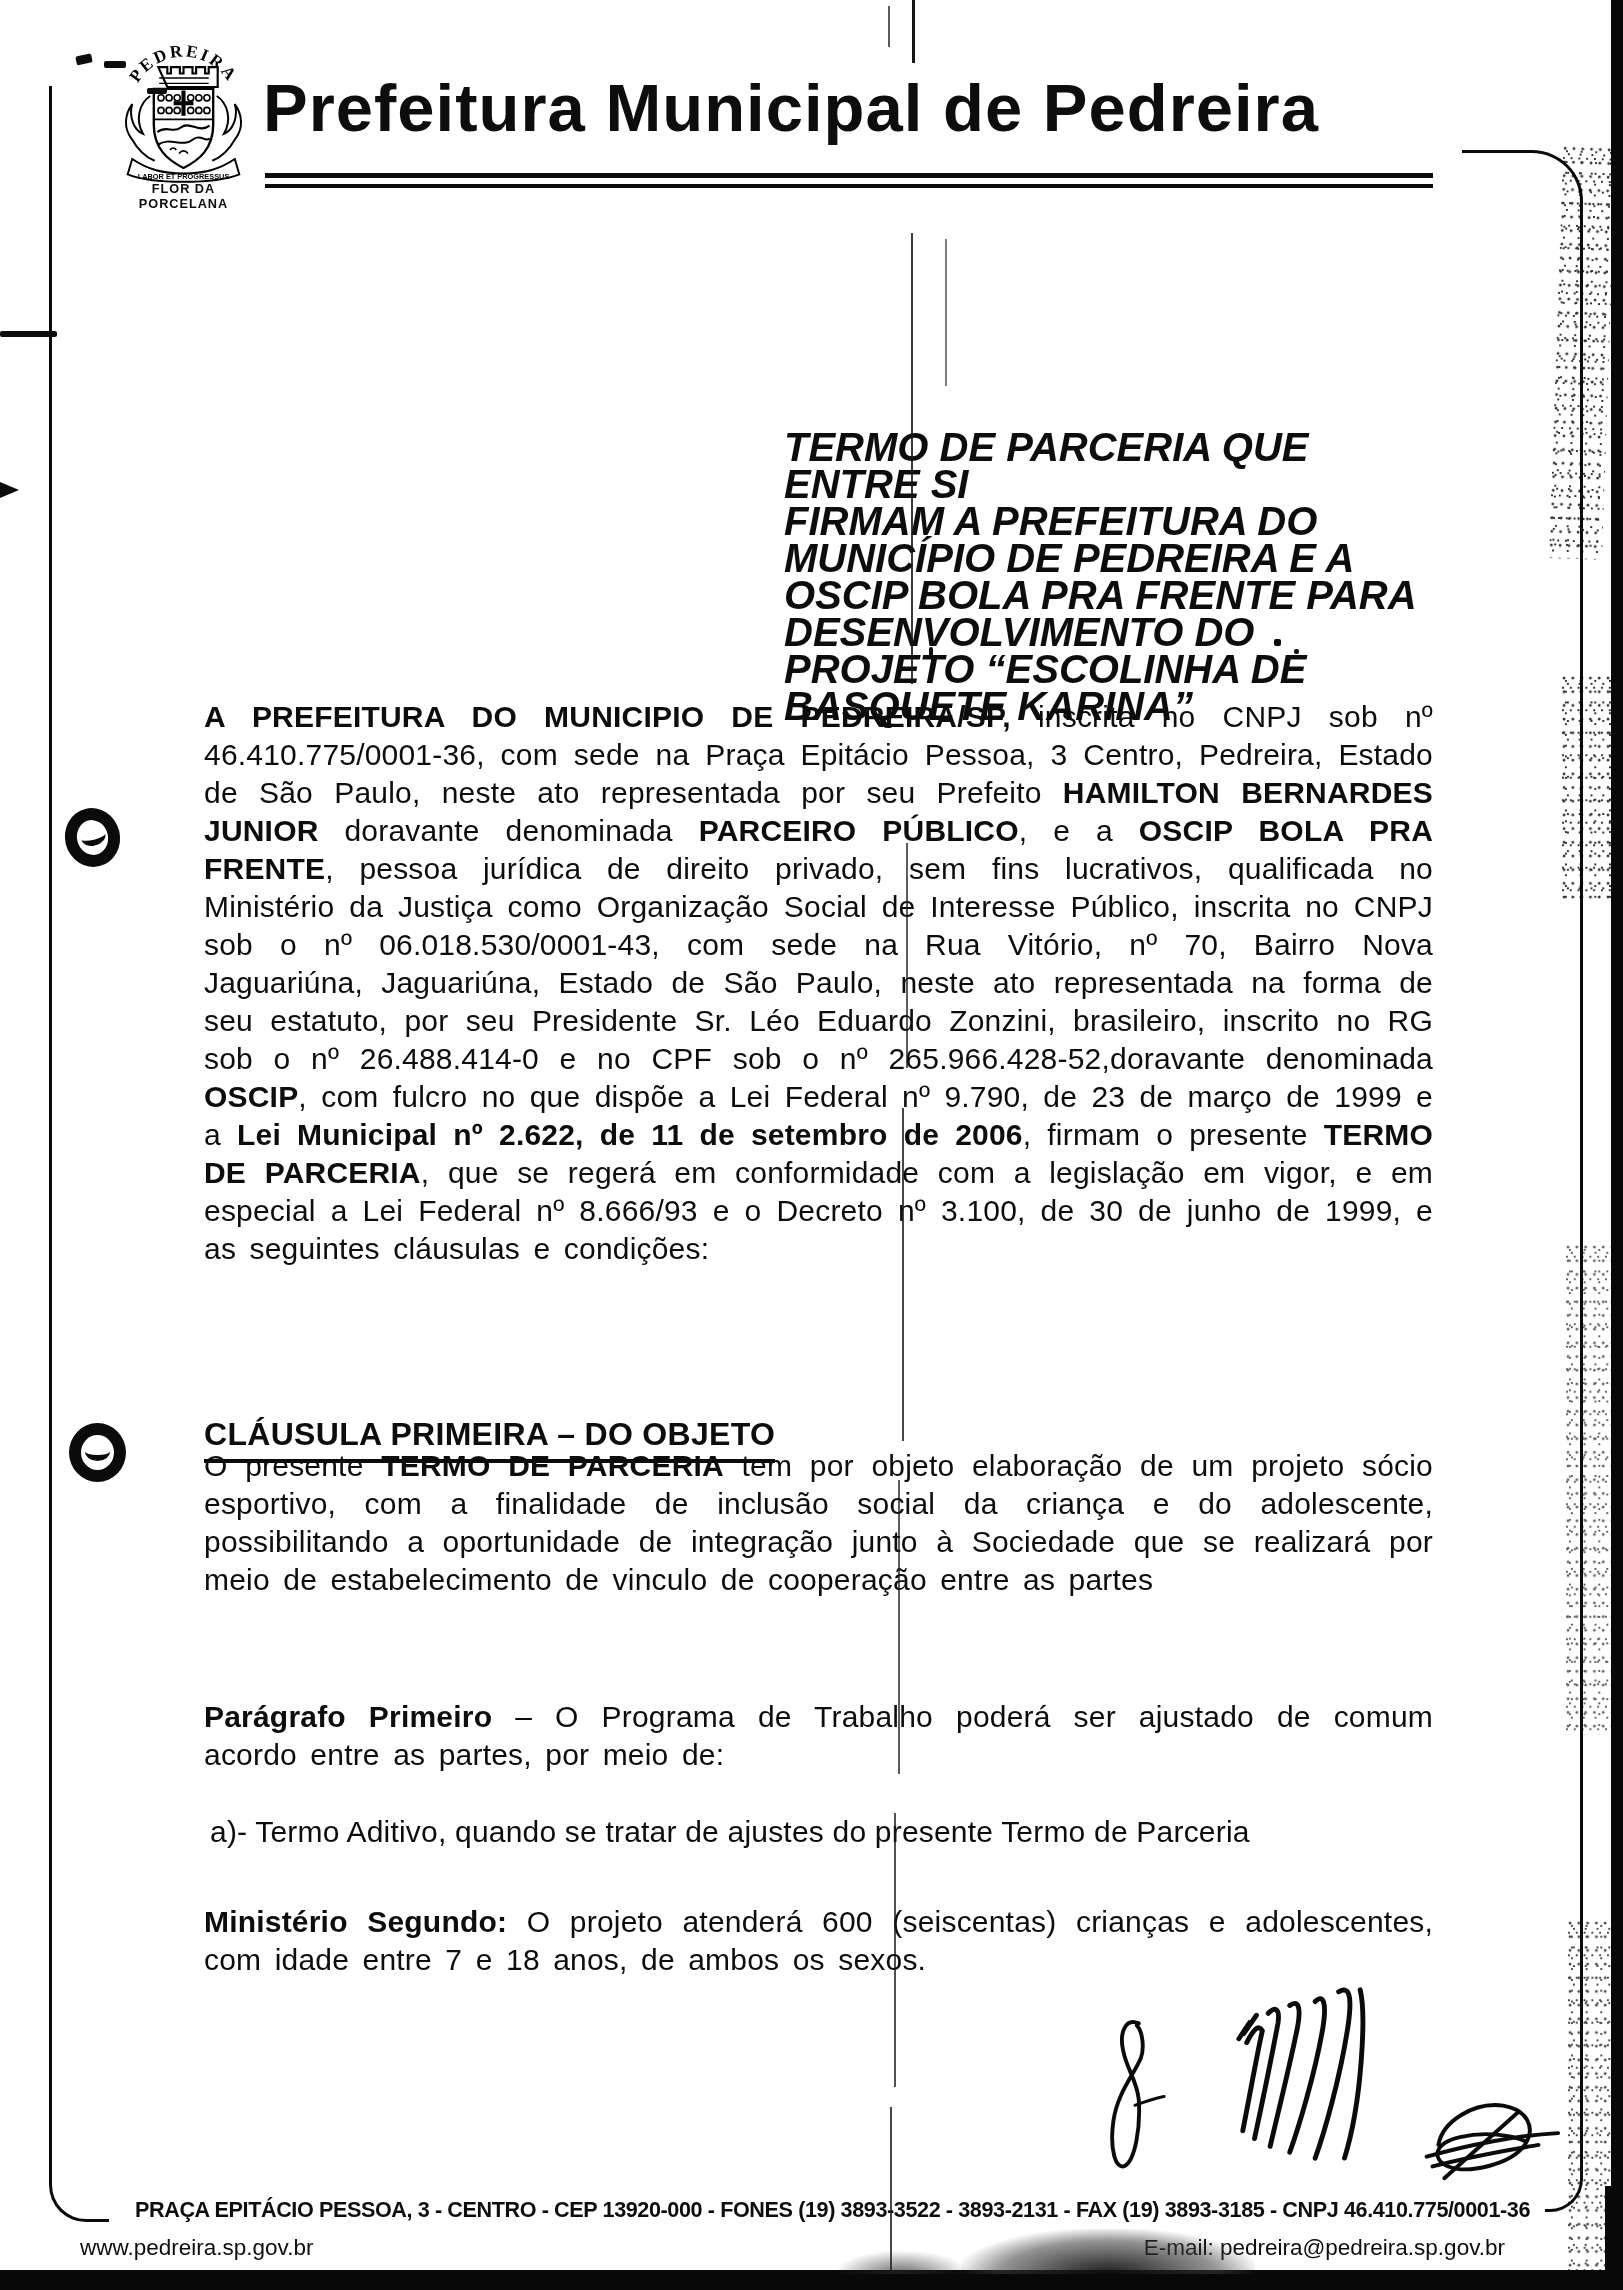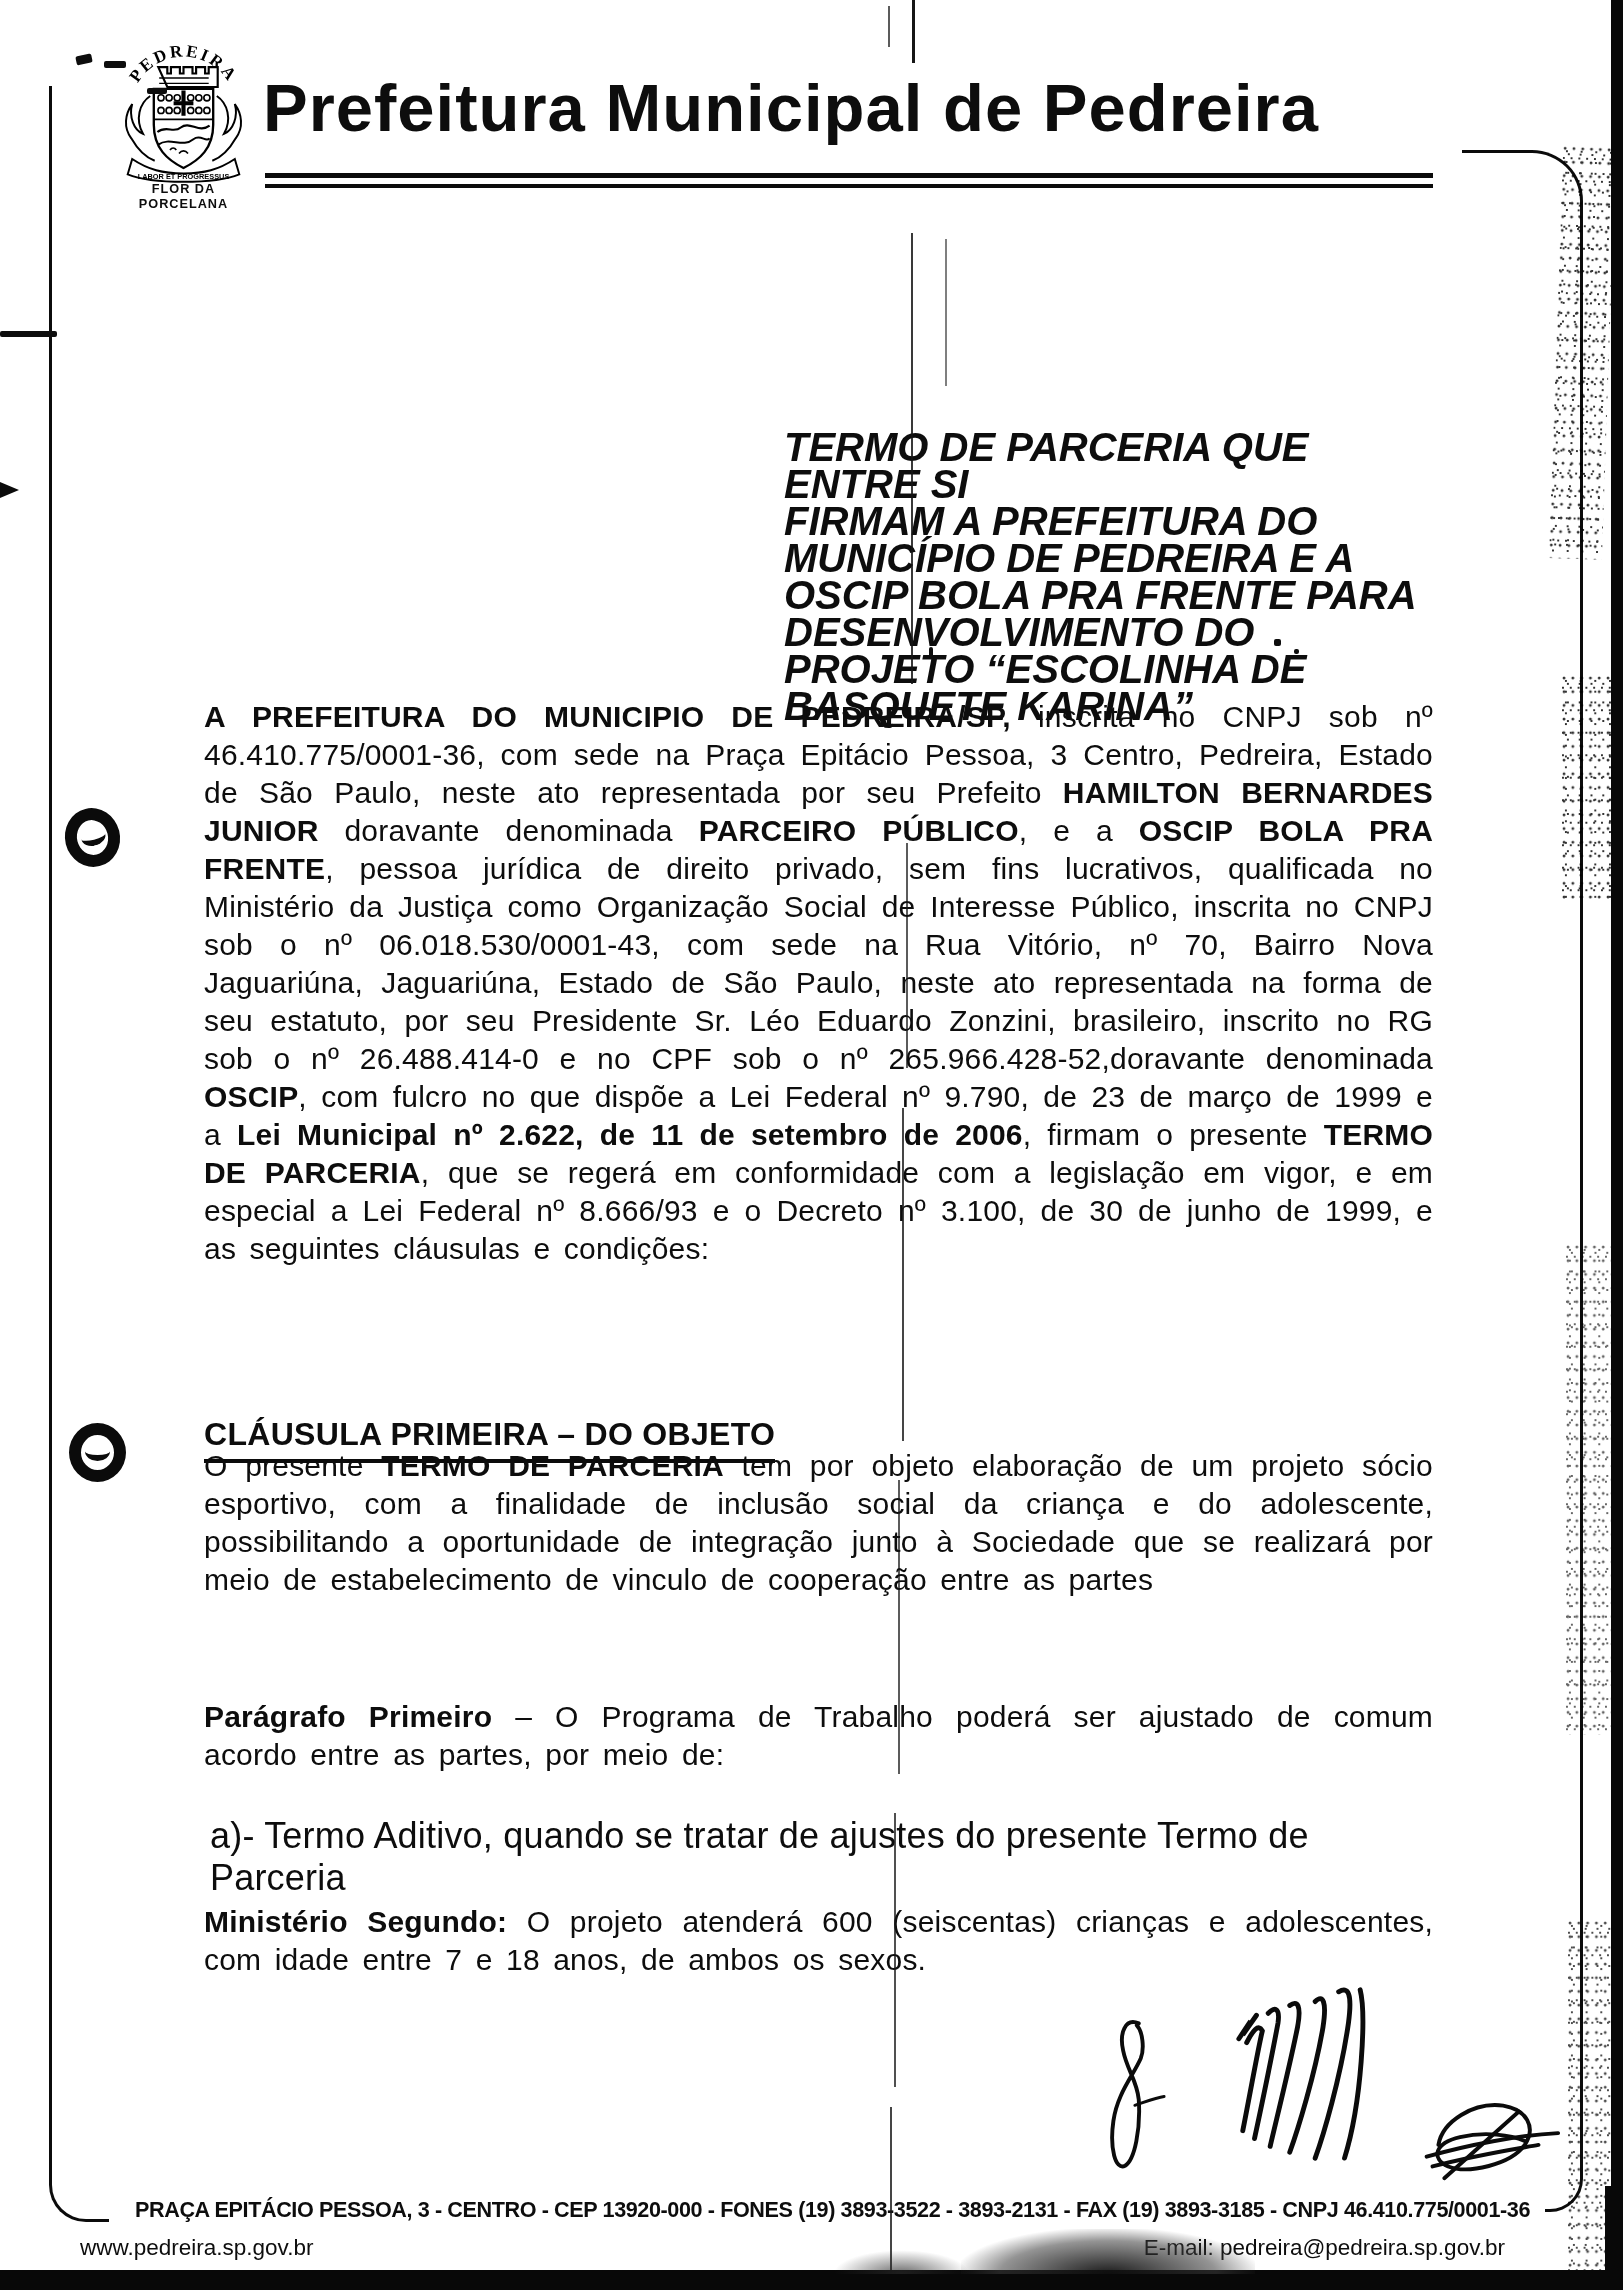--- a/index.html
+++ b/index.html
@@ -47,21 +47,21 @@
   .logo-caption{left:102px;top:182px;width:163px;text-align:center;
     font-size:12.7px;font-weight:700;letter-spacing:1px;line-height:14.7px;}
   
   .doc-title{left:784px;top:382px;width:647px;text-align:left;
     font-size:40px;font-weight:700;font-style:italic;line-height:37px;white-space:pre-line;margin-top:47px;}
   .para{left:204px;width:1229px;font-size:30px;line-height:38px;
     text-align:justify;word-spacing:4.9px;letter-spacing:0.2px;}
   .para b{font-weight:700;}
   .clause-h{left:204px;top:1416px;font-size:32px;font-weight:700;
     border-bottom:4.9px solid #0b0b0b;padding-bottom:5.9px;letter-spacing:0.3px;}
-  .item-a{left:210px;top:1815px;width:1215px;font-size:36px;letter-spacing:0.2px;}
+  .item-a{left:210px;top:1815px;width:1215px;font-size:30px;letter-spacing:0.2px;}
   
   .punch{border-radius:50%;border:12.7px solid #0b0b0b;}
   .punch .arc{position:absolute;left:3.9px;top:5.9px;width:25.5px;height:13.7px;
     border-bottom:6.9px solid #0b0b0b;border-radius:50%;}
   
   .footer-line1{left:90px;top:2197px;width:1431px;font-size:21.6px;font-weight:700;
     letter-spacing:-0.4px;white-space:nowrap;margin-left:45px;}
   .footer-www{left:80px;top:2235px;font-size:22.5px;}
   .footer-mail{right:118px;top:2235px;font-size:22.5px;}
   svg{display:block;}

